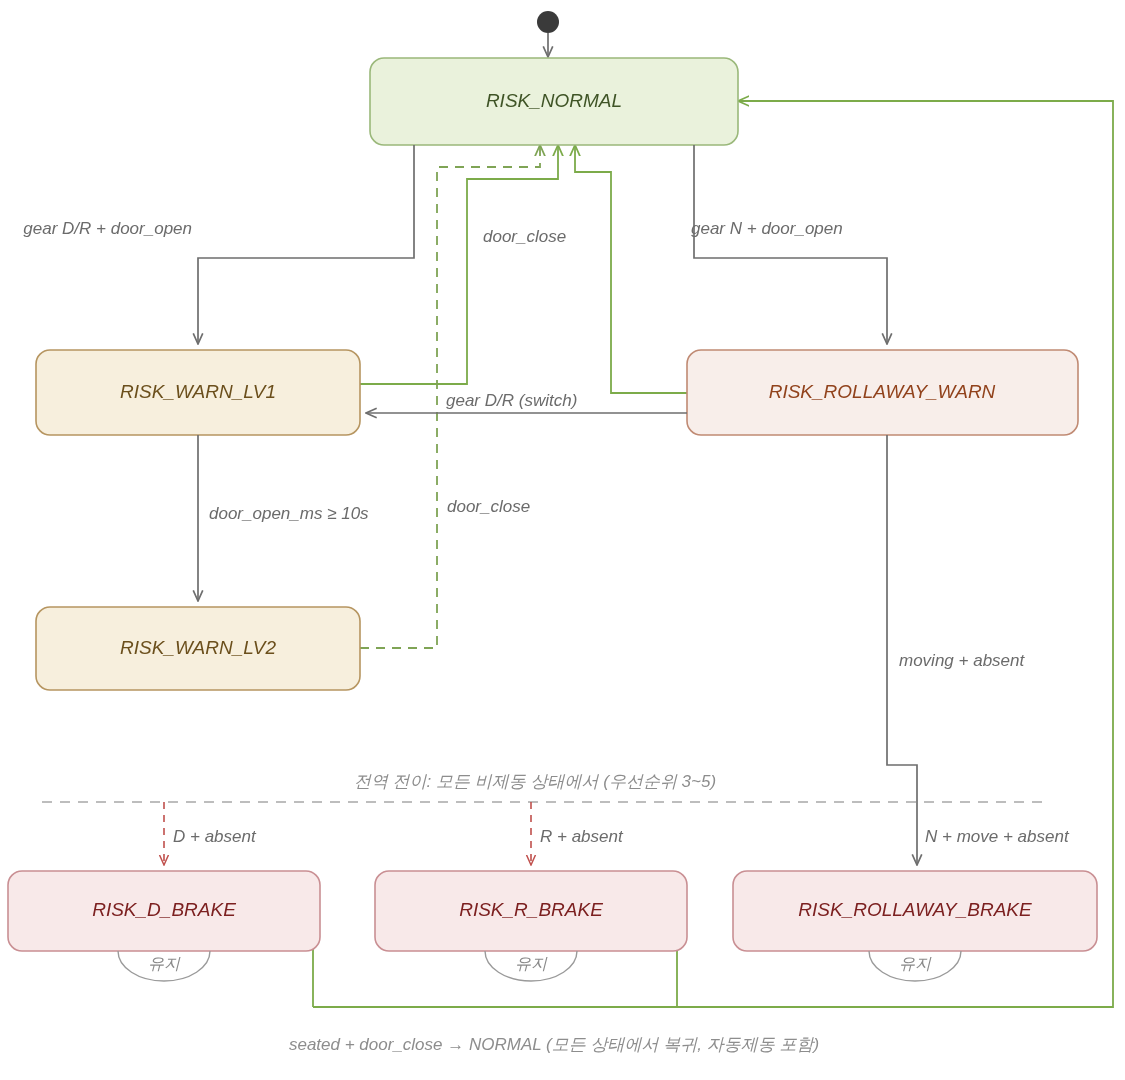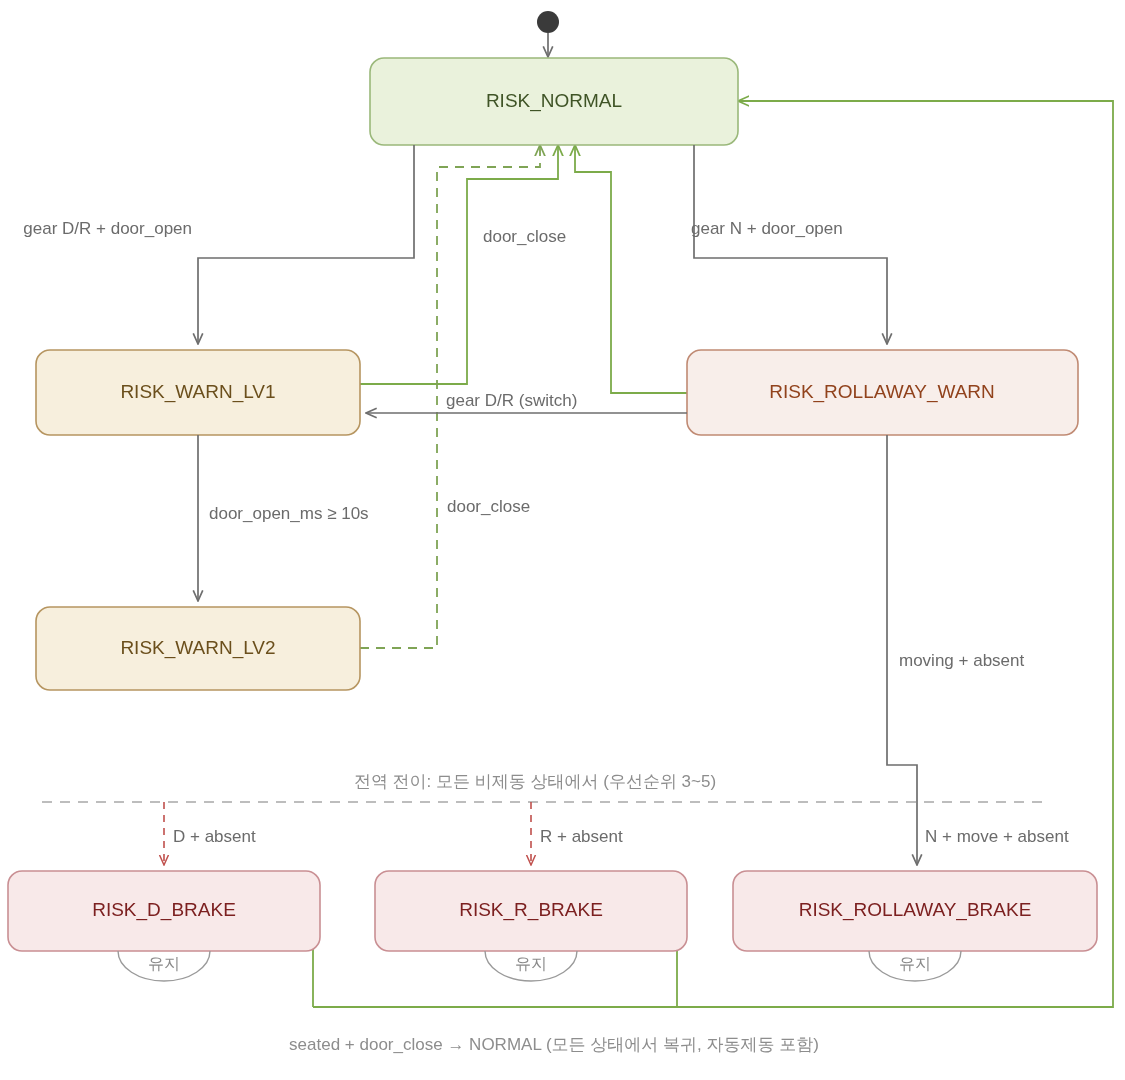--- a/index.html
+++ b/index.html
@@ -10,20 +10,21 @@
   body {
     width: 1125px;
     height: 1080px;
     font-family: "Liberation Sans", sans-serif;
     overflow: hidden;
   }
   #diagram-root {
     position: relative;
     width: 1125px;
     height: 1080px;
+    font-style: italic;
   }
   svg#state-diagram {
     display: block;
     width: 1125px;
     height: 1080px;
   }
   .state-box-rect {
     stroke-width: 1.6;
   }
   .state-label {

